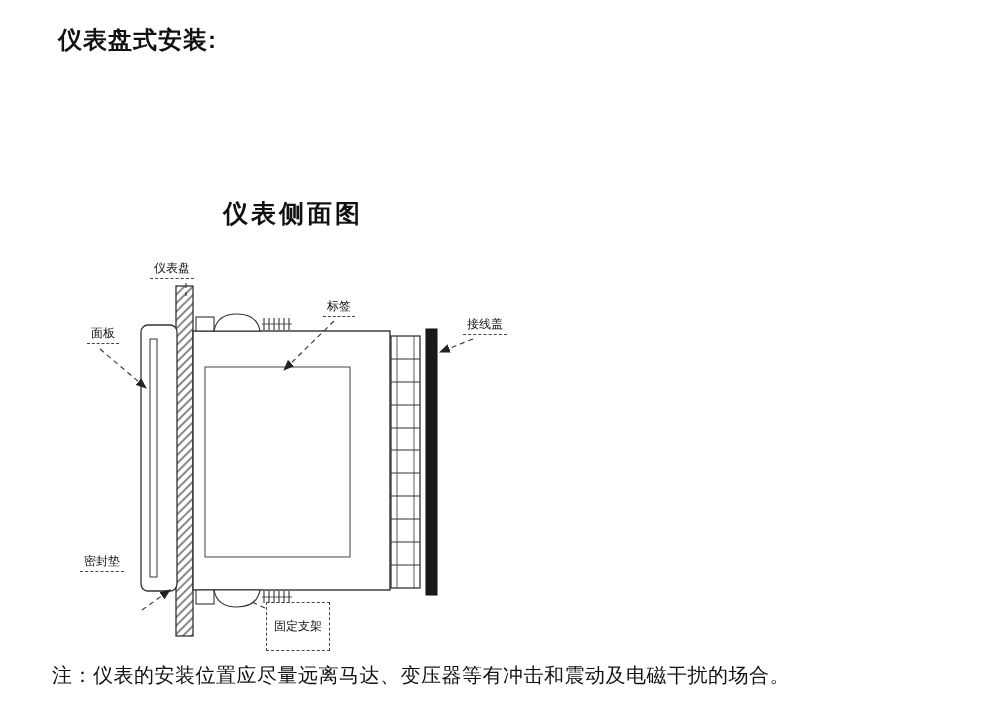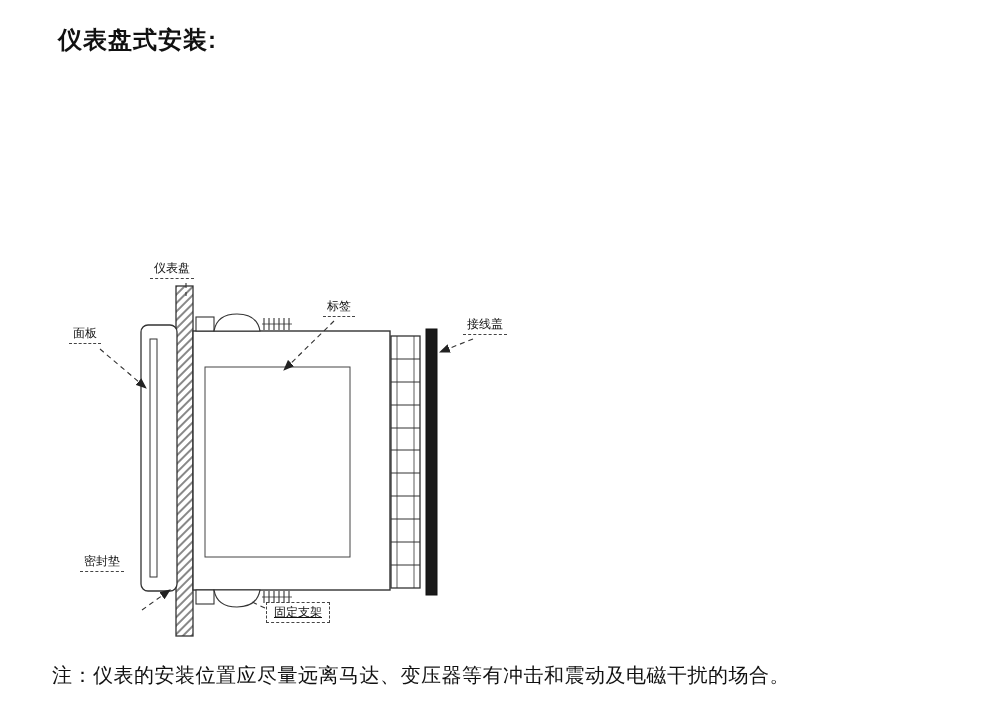--- a/index.html
+++ b/index.html
@@ -9,23 +9,23 @@
   .doc-title{position:absolute;left:58px;top:24px;font-size:24px;font-weight:bold;letter-spacing:1px;}
   .doc-paragraph{position:absolute;left:50px;top:64px;width:912px;font-size:23px;line-height:33px;text-indent:2em;margin:0;letter-spacing:.5px;}
   .doc-note{position:absolute;left:52px;top:662px;width:925px;font-size:20px;letter-spacing:.5px;}
 
   .diagram-title{position:absolute;left:223px;top:197px;font-size:25px;font-weight:bold;letter-spacing:3px;
                  font-family:"Liberation Serif","DejaVu Serif",serif;}
 
   .diagram-svg{position:absolute;left:0;top:0;}
 
   .dlabel{position:absolute;font-size:12px;line-height:1.25;padding:0 4px 2px;border-bottom:1px dashed #444;white-space:nowrap;}
-  .dlabel.boxed{border:1px dashed #444;padding:2px 7px;text-decoration:underline;}
+  .dlabel.boxed{border:1px dashed #444;padding:16px 7px;}
   .lbl-panel{left:150px;top:261px;}
-  .lbl-front-panel{left:69px;top:326px;}
+  .lbl-front-panel{left:87px;top:326px;}
   .lbl-tag{left:323px;top:299px;}
   .lbl-cover{left:463px;top:317px;}
   .lbl-gasket{left:80px;top:554px;}
   .lbl-bracket{left:266px;top:602px;}
 </style>
 </head>
 <body>
 
 <div class="page">
 
@@ -96,20 +96,21 @@
       <line x1="334" y1="321" x2="284" y2="370" marker-end="url(#arrowhead)"></line>
       <line x1="473" y1="339" x2="440" y2="352" marker-end="url(#arrowhead)"></line>
       <line x1="142" y1="610" x2="170" y2="590" marker-end="url(#arrowhead)"></line>
       <line x1="265" y1="608" x2="250" y2="601"></line>
     </g>
   </svg>
 
   <div class="doc-title">仪表盘式安装:</div>
 
 
+  <div class="diagram-title">仪表侧面图</div>
 
   <div class="dlabel lbl-panel">仪表盘</div>
   <div class="dlabel lbl-front-panel">面板</div>
   <div class="dlabel lbl-tag">标签</div>
   <div class="dlabel lbl-cover">接线盖</div>
   <div class="dlabel lbl-gasket">密封垫</div>
   <div class="dlabel boxed lbl-bracket">固定支架</div>
 
   <div class="doc-note">注：仪表的安装位置应尽量远离马达、变压器等有冲击和震动及电磁干扰的场合。</div>
 

